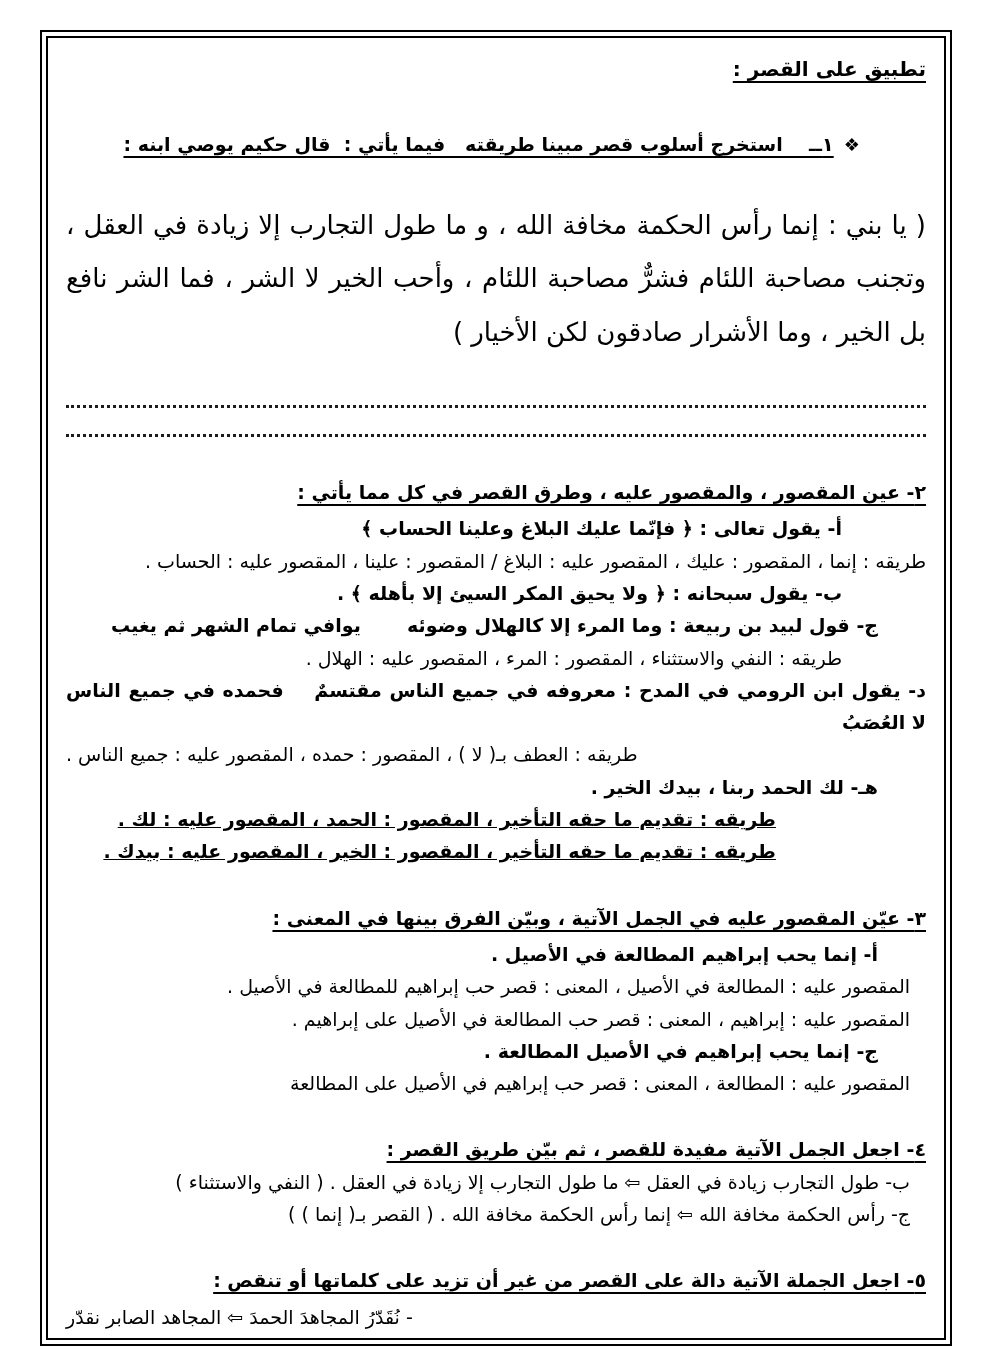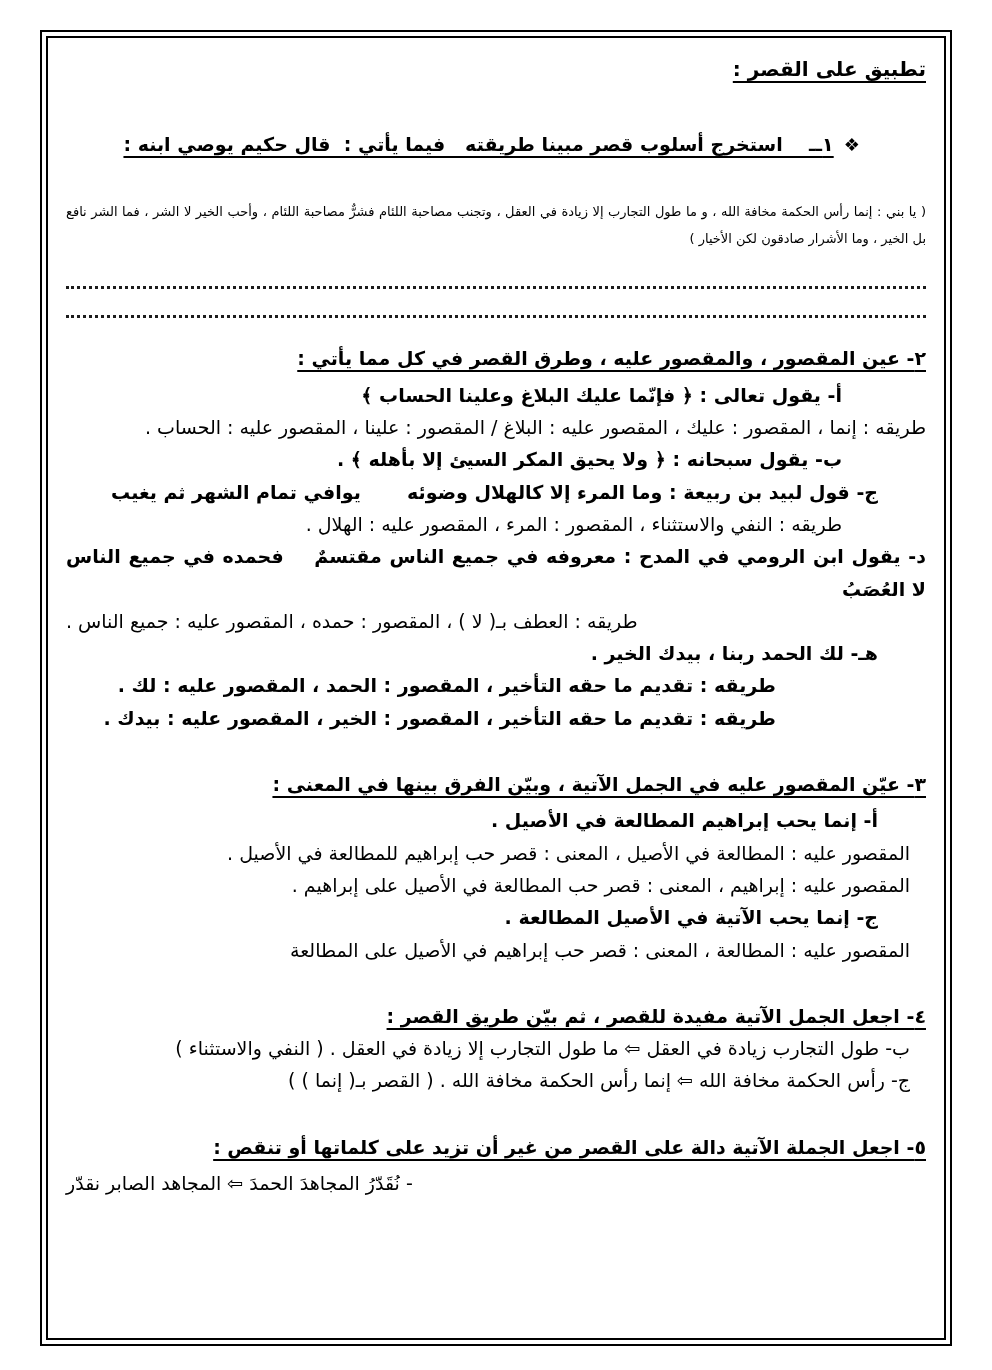--- a/index.html
+++ b/index.html
@@ -20,29 +20,29 @@
 
   .bold { font-weight: bold; }
   .u { text-decoration: underline; text-underline-offset: 5px; text-decoration-thickness: 1.6px; margin-top: 33px; }
   .pre { white-space: pre-wrap; }
   .just { text-align: justify; }
   .center { text-align: left; }
 
   .ind-0 { padding-right: 16px; }
   .ind-1 { padding-right: 48px; }
   .ind-2 { padding-right: 84px; }
-  .ind-3 { padding-right: 150px; }
+  .ind-3 { padding-right: 150px; text-decoration: underline; }
 
   .mt-xs { margin-top: 4px; }
   .mt-sm { margin-top: 10px; }
-  .mt-md { margin-top: 24px; }
+  .mt-md { margin-top: 39px; }
   .mt-lg { margin-top: 34px; }
 
   .title { font-size: 20px; margin-top: 2px; }
-  .passage { font-size: 13px; line-height: 2.05; margin-top: 6px; text-align: justify; }
+  .passage { font-size: 26px; line-height: 2.05; margin-top: 6px; text-align: justify; }
 
   .dotline { border-bottom: 3px dotted #1c1c1c; height: 26px; }
   .dotline.first { margin-top: 14px; height: 20px; }
 
   .bullet { display: inline-block; margin-left: 10px; font-size: 18px; }
 
   .footer {
     display: flex; align-items: center; gap: 12px;
     font-weight: bold; font-size: 17px; padding: 10px 4px 6px;
   }
@@ -76,21 +76,21 @@
         <div class="bold pre just">د- يقول ابن الرومي في المدح : معروفه في جميع الناس مقتسمٌ    فحمده في جميع الناس لا العُصَبُ</div>
         <div class="center">طريقه : العطف بـ( لا ) ، المقصور : حمده ، المقصور عليه : جميع الناس .</div>
         <div class="bold ind-1">هـ- لك الحمد ربنا ، بيدك الخير .</div>
         <div class="bold ind-3">طريقه : تقديم ما حقه التأخير ، المقصور : الحمد ، المقصور عليه : لك .</div>
         <div class="bold ind-3">طريقه : تقديم ما حقه التأخير ، المقصور : الخير ، المقصور عليه : بيدك .</div>
 
         <div class="mt-lg bold u">٣- عيّن المقصور عليه في الجمل الآتية ، وبيّن الفرق بينها في المعنى :</div>
         <div class="mt-xs bold ind-1">أ- إنما يحب إبراهيم المطالعة في الأصيل .</div>
         <div class="ind-0">المقصور عليه : المطالعة في الأصيل ، المعنى : قصر حب إبراهيم للمطالعة في الأصيل .</div>
         <div class="ind-0">المقصور عليه : إبراهيم ، المعنى : قصر حب المطالعة في الأصيل على إبراهيم .</div>
-        <div class="bold ind-1">ج- إنما يحب الآتية في الأصيل المطالعة .</div>
+        <div class="bold ind-1">ج- إنما يحب إبراهيم في الأصيل المطالعة .</div>
         <div class="ind-0">المقصور عليه : المطالعة ، المعنى : قصر حب إبراهيم في الأصيل على المطالعة</div>
 
         <div class="mt-lg bold u">٤- اجعل الجمل الآتية مفيدة للقصر ، ثم بيّن طريق القصر :</div>
         <div class="ind-0">ب- طول التجارب زيادة في العقل ⇦ ما طول التجارب إلا زيادة في العقل . ( النفي والاستثناء )</div>
         <div class="ind-0">ج- رأس الحكمة مخافة الله ⇦ إنما رأس الحكمة مخافة الله . ( القصر بـ( إنما ) )</div>
 
         <div class="mt-lg bold u">٥- اجعل الجملة الآتية دالة على القصر من غير أن تزيد على كلماتها أو تنقص :</div>
         <div class="mt-xs center">- نُقَدّرُ المجاهدَ الحمدَ ⇦ المجاهد الصابر نقدّر</div>
 
       </div>

